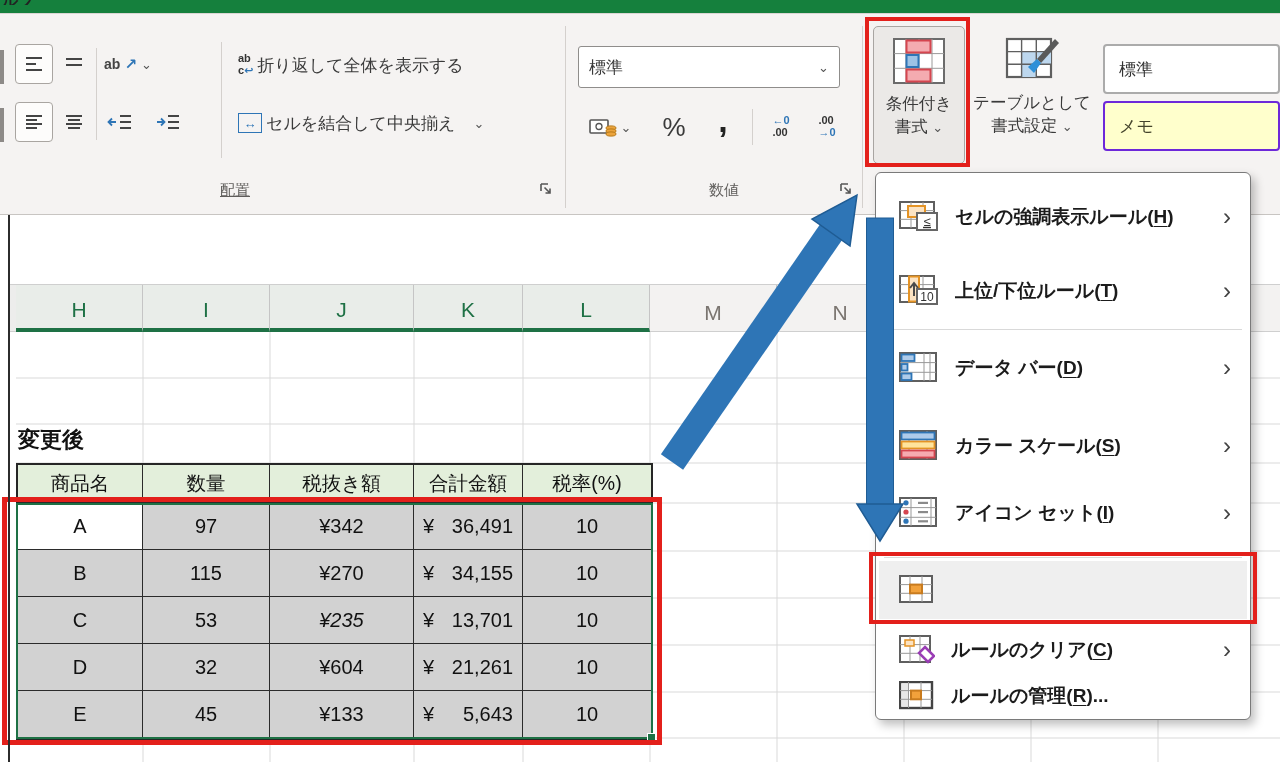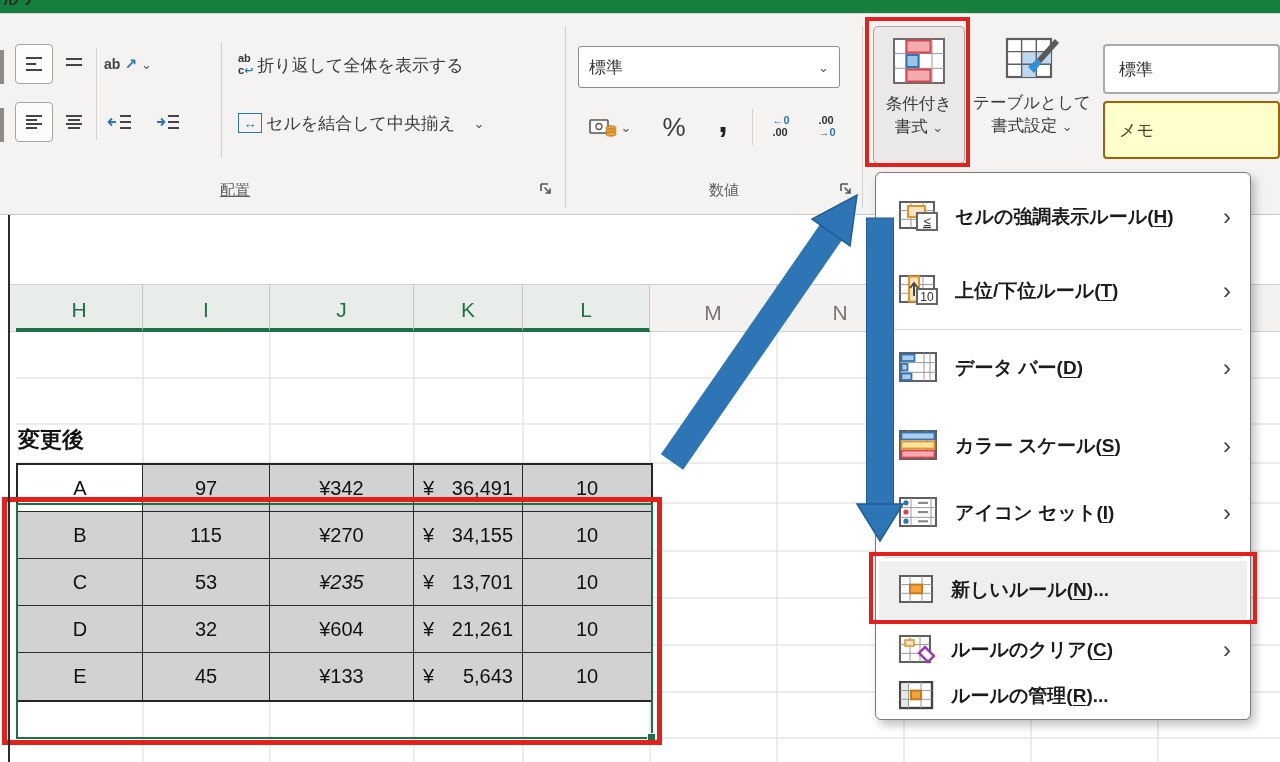--- a/index.html
+++ b/index.html
@@ -222,21 +222,21 @@
       <span class="lbl" style="margin-top:8px;">条件付き</span>
       <span class="lbl">
         <span>書式</span>
         <span class="chev">⌄</span>
       </span>
     </div>
 
     <div class="chip" style="left:1103px;top:30px;width:177px;height:50px;background:#fff;border:2px solid #ababab;color:#333;">
       <span>標準</span>
     </div>
-    <div class="chip" style="left:1103px;top:87px;width:177px;height:58px;background:#FFFFCC;border:2px solid #a16207;color:#44442c;">
+    <div class="chip" style="left:1103px;top:87px;width:177px;height:50px;background:#FFFFCC;border:2px solid #6d28d9;color:#44442c;">
       <span>メモ</span>
     </div>
   </div>
 
   <div class="redbox" style="left:865px;top:17px;width:105px;height:150px;z-index:15;"></div>
 
   <div class="sheet">
 
     <div class="colstrip">
       <div style="width:7px;background:#ededec;border-bottom:1px solid #cfcfcf;"></div>
@@ -269,20 +269,27 @@
           <line x1="16" y1="266" x2="1280" y2="266"></line>
         <line x1="16" y1="313" x2="1280" y2="313"></line>
           <line x1="16" y1="360" x2="1280" y2="360"></line>
         <line x1="16" y1="406" x2="1280" y2="406"></line>
       </g>
     </svg>
 
     <div class="note">変更後</div>
 
     <div class="xtable">
+      <div class="xrow hrow">
+        <div class="xcell" style="width:125px;">商品名</div>
+        <div class="xcell" style="width:127px;">数量</div>
+        <div class="xcell" style="width:144px;">税抜き額</div>
+        <div class="xcell" style="width:109px;">合計金額</div>
+        <div class="xcell" style="width:128px;">税率(%)</div>
+      </div>
       <div class="xrow drow">
         <div class="xcell white" style="width:125px;">A</div>
         <div class="xcell" style="width:127px;">97</div>
         <div class="xcell" style="width:144px;">¥342</div>
         <div class="xcell acc" style="width:109px;">
             <span>¥</span>
             <span>36,491</span>
           </div>
         <div class="xcell" style="width:128px;">10</div>
       </div>
@@ -417,21 +424,20 @@
     <div class="msep" style="top:384px;"></div>
 
     <div class="menu-item hoverrow" style="top:388px;height:58px;">
       <span class="micon">
         <svg width="36" height="30" viewBox="0 0 36 30">
           <rect x="1" y="1" width="32" height="26" fill="#fff" stroke="#5f5f5f" stroke-width="2"></rect>
           <path d="M11 1v26M23 1v26M1 9.6h32M1 18.3h32" stroke="#999" stroke-width="1"></path>
           <rect x="11" y="9.6" width="12" height="8.7" fill="#F2A13B" stroke="#C87B1E" stroke-width="2"></rect>
         </svg>
       </span>
-      <span class="mlabel"><span>新しいルール(</span><span class="key">N</span><span>)...</span></span>
     </div>
 
     <div class="menu-item" style="top:452px;height:50px;">
       <span class="micon">
         <svg width="36" height="30" viewBox="0 0 36 30">
           <rect x="1" y="1" width="30" height="26" fill="#fff" stroke="#5f5f5f" stroke-width="2"></rect>
           <path d="M11 1v26M21 1v26M1 9.6h30M1 18.3h30" stroke="#999" stroke-width="1"></path>
           <rect x="6" y="5" width="9" height="6" fill="#FBE3C3" stroke="#E49325" stroke-width="1.5"></rect>
           <polygon points="26,12 35,21 29,27 20,18" fill="#fff" stroke="#9A3DB5" stroke-width="2.5"></polygon>
         </svg>

